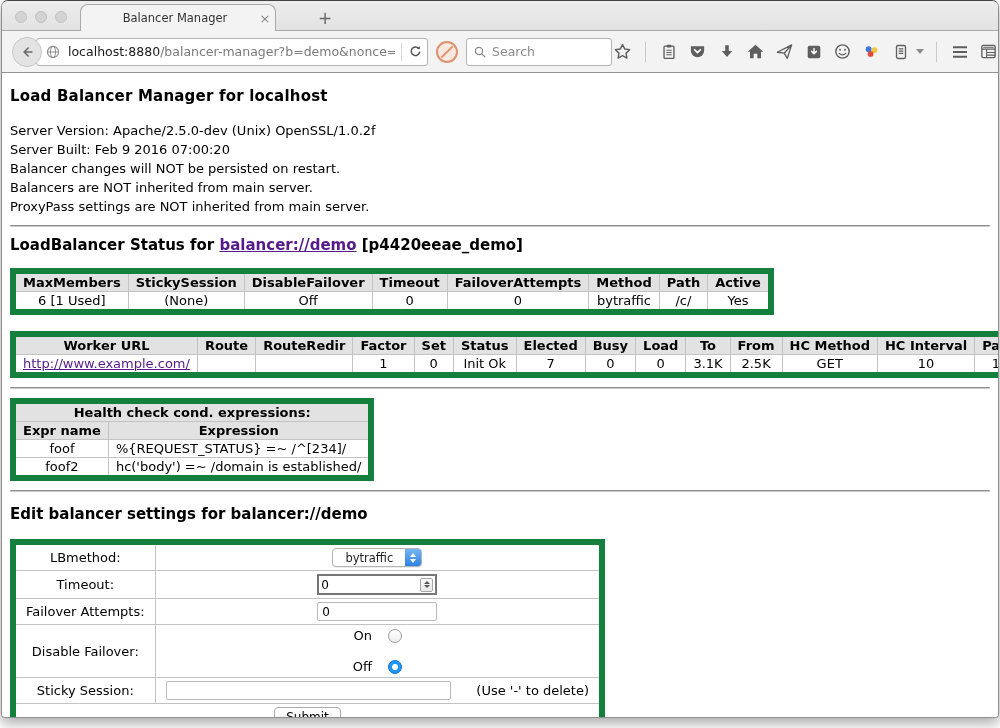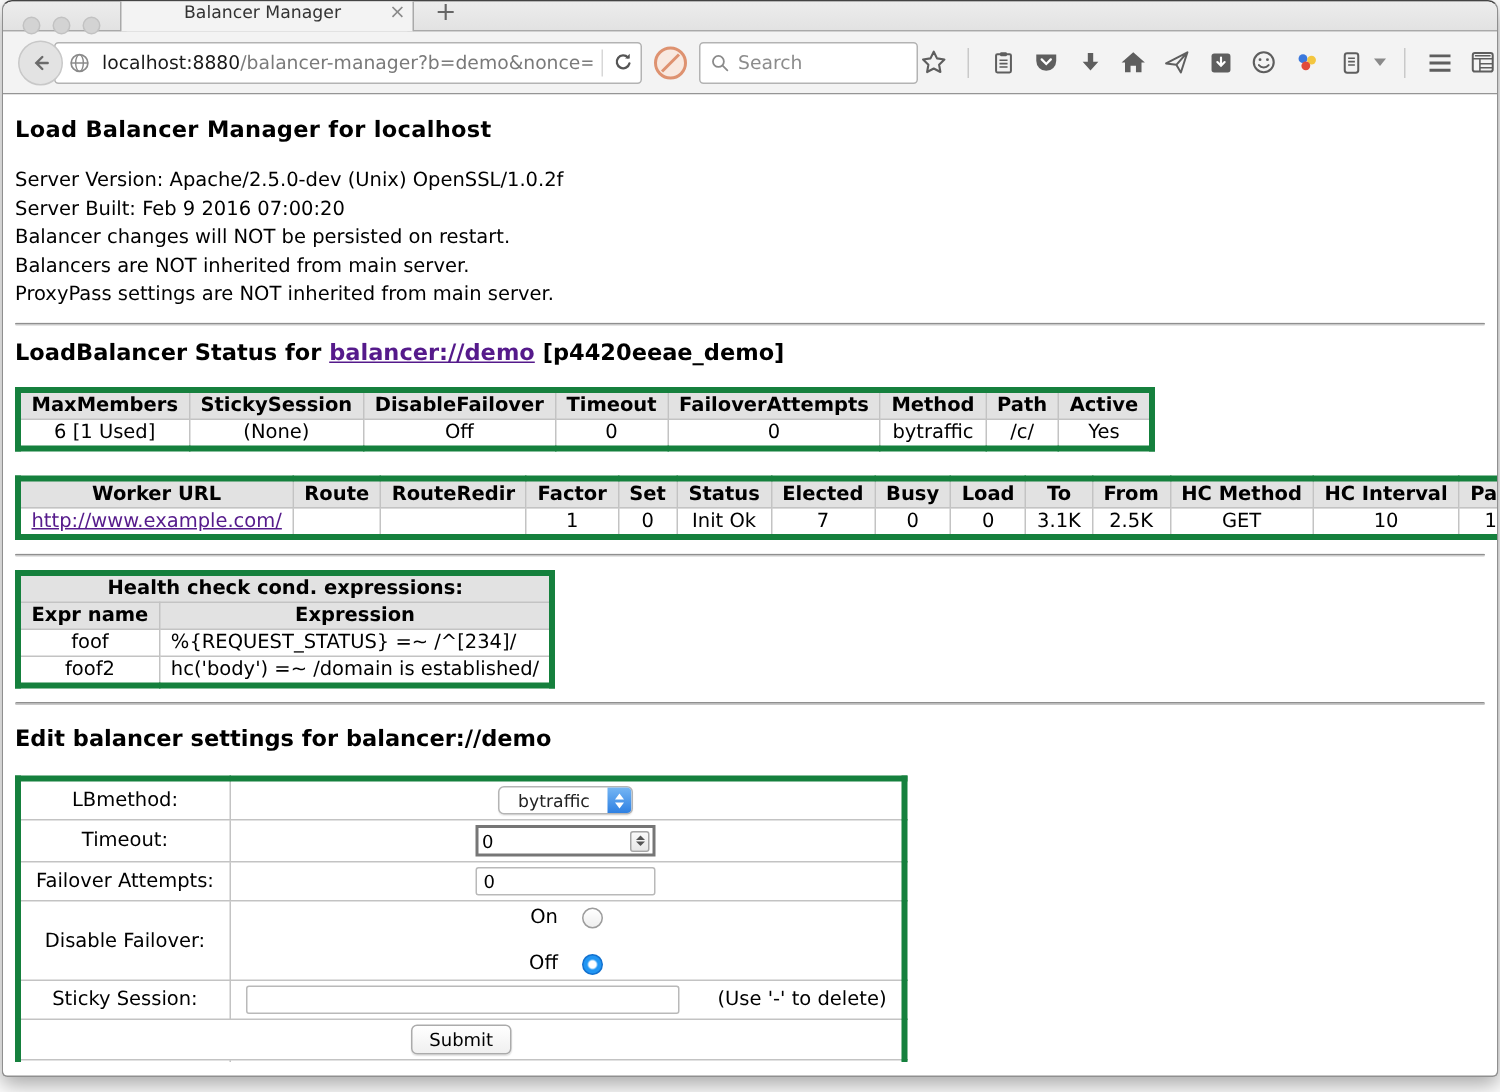--- a/index.html
+++ b/index.html
@@ -3,22 +3,22 @@
 <meta charset="utf-8">
 <style>
   * { box-sizing: border-box; margin: 0; padding: 0; }
   html,body { width:1000px; height:728px; background:#fff; font-family:"DejaVu Sans","Liberation Sans",sans-serif; }
   .window{ position:absolute; top:0; left:1px; width:998px; height:718px;
     border-radius:7px 7px 4px 4px; background:#fff; overflow:hidden;
     border:1px solid #8f8f8f; border-top-color:#444;
     box-shadow:0 5px 14px rgba(0,0,0,.35); }
 
   
-  .tabstrip{ height:20px; background:linear-gradient(#ededed,#e2e2e2); position:relative;
-    border-bottom:1px solid #a9a9a9; display:flex; align-items:flex-end; }
+  .tabstrip{ height:30px; background:linear-gradient(#ededed,#e2e2e2); position:relative;
+    border-bottom:1px solid #a9a9a9; display:flex; align-items:flex-end;gap:28px; }
   .traffic{ position:absolute; top:10px; left:13px; display:flex; gap:8px; }
   .traffic span{ width:12px; height:12px; border-radius:50%; background:#d3d3d3; border:1px solid #c2c2c2; }
   .tab{ margin-left:78px; width:196px; height:27px; background:#f3f3f3;
     border:1px solid #a9a9a9; border-bottom:none; border-radius:8px 8px 0 0;
     display:flex; align-items:center; margin-bottom:-1px; position:relative; z-index:2; }
   .tab-title{ flex:1; text-align:center; font-size:11.5px; color:#333; padding-left:14px;
     white-space:nowrap; overflow:hidden; }
   .tab-close{ width:20px; font-size:13px; color:#8a8a8a; text-align:center; cursor:default; }
   .newtab{ font-size:17px; color:#666; margin:0 0 3px 14px; line-height:1; }
 
@@ -51,21 +51,21 @@
 
   
   .content{ background:#fff; height:645px; padding:0 8px; overflow:hidden; color:#000; }
   h1{ font-size:15px; margin:14px 0 0 0; letter-spacing:.2px; }
   .server-info{ font-size:13px; line-height:19px; margin-top:16px; }
   hr{ border:none; height:2px; background:#c9c9c9; border-top:1px solid #8f8f8f; margin:9px 0; border-radius:1px; }
   h3{ font-size:15px; margin:8px 0 14px 0; }
   h3 a, .wlink{ color:#551a8b; text-decoration:underline; }
   h3.edit{ margin:13px 0 16px 0; }
 
-  table{ border-collapse:collapse; border:4px solid #15803d; font-size:13px; }
+  table{ border-collapse:collapse; border:6px solid #15803d; font-size:13px; }
   th,td{ border:1px solid #c3c3c3; padding:1px 7px; text-align:center; white-space:nowrap; }
   th{ background:#e2e2e2; font-weight:bold; }
   .tbl-workers{ margin-top:16px; }
   .tbl-health td.expr{ text-align:left; }
 
   
   .tbl-form{ width:595px; margin-top:2px; }
   .tbl-form td{ padding:3px 10px; }
   .tbl-form td.lbl{ width:116px; text-align:center; }
   .tbl-form td.fld{ text-align:center; }

